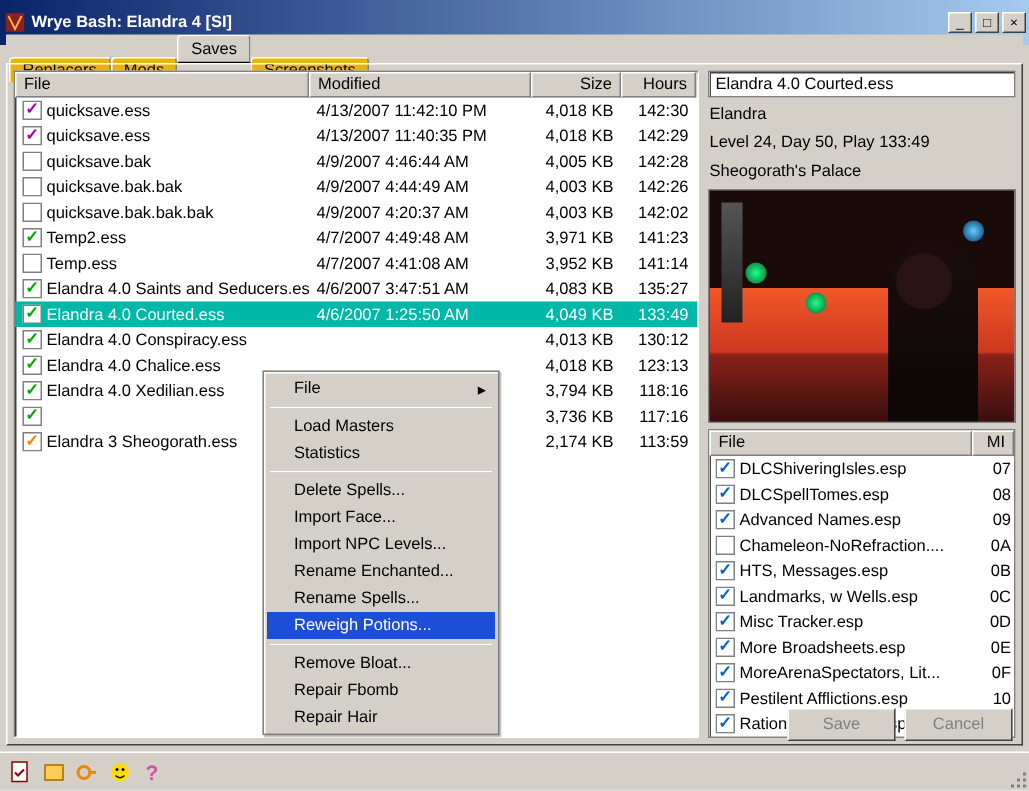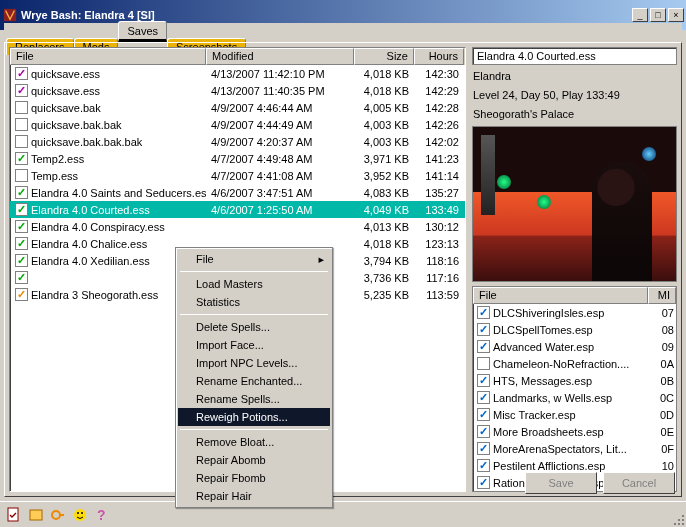--- a/index.html
+++ b/index.html
@@ -56,21 +56,21 @@
   border-right-color:#808080;
   border-bottom:none;
   border-radius:3px 3px 0 0;
   margin-right:0px;
   font-size:11px;
   position:relative;
   top:13px;
 }
 .tab.active {
   background:#d4d0c8;
-  border-bottom:3px solid #000000;
+  border-bottom:1px solid #000000;
   z-index:3;
   top:0;
   padding-top:3px;
 }
 .tabpage {
   border:1px solid #fff;
   border-right-color:#404040;
   border-bottom-color:#404040;
   height:calc(100% - 19px);
   padding:4px;
@@ -150,21 +150,21 @@
   left:170px; top:204px;
   width:158px;
   background:#d4d0c8;
   border:1px solid #808080;
   box-shadow:1px 1px 1px rgba(0,0,0,.3), inset 1px 1px 0 #fff;
   padding:2px;
   z-index:50;
 }
 .ctxmenu .mi{padding:3px 18px 3px 18px;font-size:11px;position:relative;white-space:nowrap;}
 .ctxmenu .mi.submenu::after{content:"▸";position:absolute;right:6px;}
-.ctxmenu .mi.hover{background:#0f172a;color:#fff;}
+.ctxmenu .mi.hover{background:#1d4ed8;color:#fff;}
 .ctxmenu .sep{height:1px;background:#808080;border-bottom:1px solid #fff;margin:3px 2px;}
 
 .btnrow{position:absolute;right:6px;bottom:2px;display:flex;gap:6px;}
 .btn{width:72px;height:22px;background:#d4d0c8;border:1px solid #fff;border-right-color:#404040;border-bottom-color:#404040;font-size:11px;color:#808080;display:flex;align-items:center;justify-content:center;}
 
 .statusbar{
   position:absolute;left:0;right:0;bottom:0;height:26px;
   background:#d4d0c8;border-top:1px solid #fff;
   display:flex;align-items:center;padding:0 6px;gap:6px;
 }
@@ -321,21 +321,21 @@
                 <div class="cell mod"></div>
                 <div class="cell size">3,736 KB</div>
                 <div class="cell hours">117:16</div>
               </div>
               <div class="lv-row">
                 <div class="cell file">
                   <span class="chk orange"></span>
                   <span>Elandra 3 Sheogorath.ess</span>
                 </div>
                 <div class="cell mod"></div>
-                <div class="cell size">5,235 KB</div>
+                <div class="cell size">2,174 KB</div>
                 <div class="cell hours">113:59</div>
               </div>
             </div>
         </div>
       </div>
 
       <div class="rpane">
         <div class="info-title">Elandra 4.0 Courted.ess</div>
         <div class="info-text">Elandra</div>
         <div class="info-text">Level 24, Day 50, Play 133:49</div>
@@ -364,21 +364,21 @@
               <div class="mrow">
                 <div class="mf">
                   <span class="chk blue"></span>
                   <span>DLCSpellTomes.esp</span>
                 </div>
                 <div class="mi">08</div>
               </div>
               <div class="mrow">
                 <div class="mf">
                   <span class="chk blue"></span>
-                  <span>Advanced Water.esp</span>
+                  <span>Advanced Names.esp</span>
                 </div>
                 <div class="mi">09</div>
               </div>
               <div class="mrow">
                 <div class="mf">
                   <span class="chk off"></span>
                   <span>Chameleon-NoRefraction....</span>
                 </div>
                 <div class="mi">0A</div>
               </div>
@@ -447,21 +447,20 @@
         <div class="mi">Statistics</div>
         <div class="sep"></div>
         <div class="mi">Delete Spells...</div>
         <div class="mi">Import Face...</div>
         <div class="mi">Import NPC Levels...</div>
         <div class="mi">Rename Enchanted...</div>
         <div class="mi">Rename Spells...</div>
         <div class="mi hover">Reweigh Potions...</div>
         <div class="sep"></div>
         <div class="mi">Remove Bloat...</div>
-        <div class="mi">Repair Abomb</div>
         <div class="mi">Repair Fbomb</div>
         <div class="mi">Repair Hair</div>
       </div>
   </div>
 </div>
 
 <div class="statusbar">
   <span class="sb-icon">
       <svg width="16" height="16">
         <rect x="2" y="1" width="10" height="13" fill="#fff" stroke="#800"></rect>

